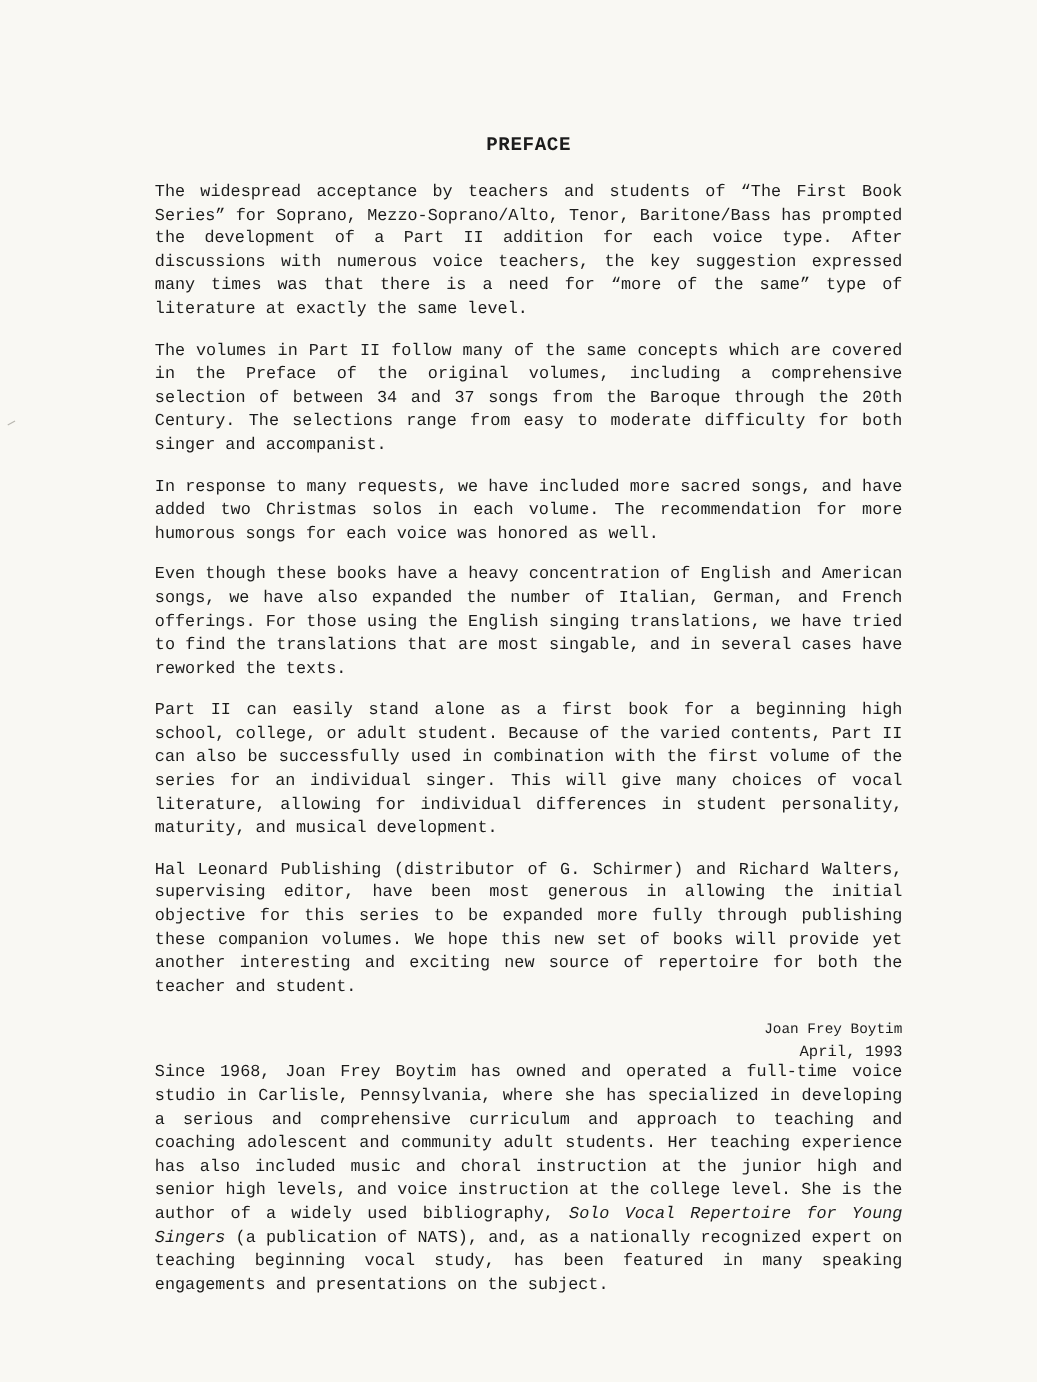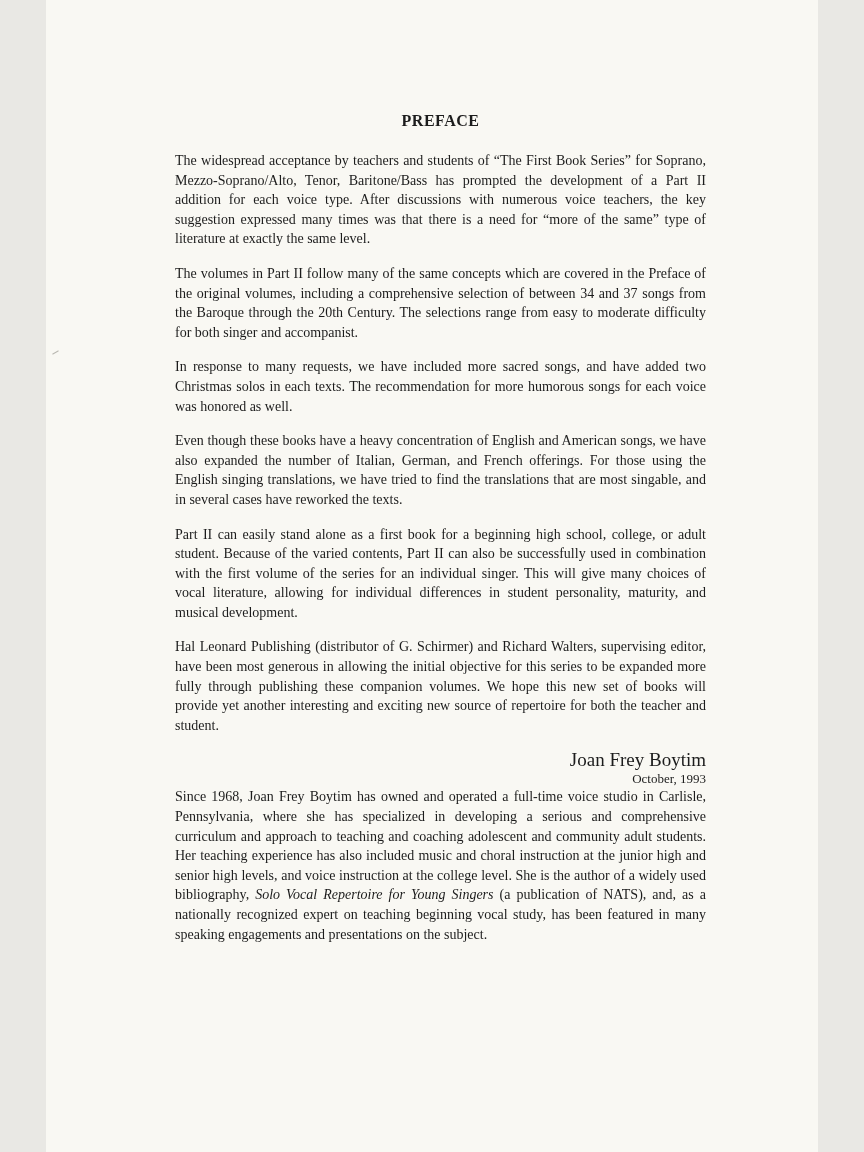--- a/index.html
+++ b/index.html
@@ -2,48 +2,48 @@
 <html><head>
 <meta charset="utf-8">
 <style>
   html, body {
     margin: 0;
     padding: 0;
     background: #e9e8e4;
   }
   .page {
     position: relative;
-    width: 772px;
+    width: 864px;
     height: 1152px;
     margin: 0 auto;
     background: #f9f8f3;
     box-sizing: border-box;
     padding: 112px 112px 0 129px;
-    font-family: Liberation Serif, serif;
+    font-family: Liberation Mono, monospace;
     color: #1c1c1c;
   }
   .title {
     font-size: 16px;
     font-weight: bold;
     text-align: center;
     letter-spacing: 0.5px;
     margin: 0 0 21px 0;
   }
   .para {
     font-size: 14px;
     line-height: 19.6px;
     text-align: justify;
     margin: 0 0 15px 0;
   }
   .signature {
     text-align: right;
     margin-top: 14px;
   }
   .signature-name {
-    font-size: 19px;
+    font-size: 12px;
     line-height: 20px;
   }
   .signature-date {
     font-size: 13px;
     line-height: 17px;
   }
   .section-title {
     font-size: 15.5px;
     font-weight: bold;
     text-align: center;
@@ -63,25 +63,25 @@
 </head>
 <body>
 
 <div class="page">
   <div class="scan-mark"></div>
 
   <h1 class="title">PREFACE</h1>
 
   <p class="para">The widespread acceptance by teachers and students of “The First Book Series” for Soprano, Mezzo-Soprano/Alto, Tenor, Baritone/Bass has prompted the development of a Part II addition for each voice type.  After discussions with numerous voice teachers, the key suggestion expressed many times was that there is a need for “more of the same” type of literature at exactly the same level.</p>
   <p class="para">The volumes in Part II follow many of the same concepts which are covered in the Preface of the original volumes, including a comprehensive selection of between 34 and 37 songs from the Baroque through the 20th Century.  The selections range from easy to moderate difficulty for both singer and accompanist.</p>
-  <p class="para">In response to many requests, we have included more sacred songs, and have added two Christmas solos in each texts.  The recommendation for more humorous songs for each voice was honored as well.</p>
+  <p class="para">In response to many requests, we have included more sacred songs, and have added two Christmas solos in each volume.  The recommendation for more humorous songs for each voice was honored as well.</p>
   <p class="para">Even though these books have a heavy concentration of English and American songs, we have also expanded the number of Italian, German, and French offerings.  For those using the English singing translations, we have tried to find the translations that are most singable, and in several cases have reworked the texts.</p>
   <p class="para">Part II can easily stand alone as a first book for a beginning high school, college, or adult student. Because of the varied contents, Part II can also be successfully used in combination with the first volume of the series for an individual singer.  This will give many choices of vocal literature, allowing for individual differences in student personality, maturity, and musical development.</p>
   <p class="para">Hal Leonard Publishing (distributor of G. Schirmer) and Richard Walters, supervising editor, have been most generous in allowing the initial objective for this series to be expanded more fully through publishing these companion volumes.  We hope this new set of books will provide yet another interesting and exciting new source of repertoire for both the teacher and student.</p>
 
   <div class="signature">
     <div class="signature-name">Joan Frey Boytim</div>
-    <div class="signature-date">October, 1993</div>
+    <div class="signature-date">April, 1993</div>
   </div>
 
 
   <p class="para"><span>Since 1968, Joan Frey Boytim has owned and operated a full-time voice studio in Carlisle, Pennsylvania, where she has specialized in developing a serious and comprehensive curriculum and approach to teaching and coaching adolescent and community adult students.  Her teaching experience has also included music and choral instruction at the junior high and senior high levels, and voice instruction at the college level.  She is the author of a widely used bibliography, </span><span class="italic">Solo Vocal Repertoire for Young Singers</span><span> (a publication of NATS), and, as a nationally recognized expert on teaching beginning vocal study, has been featured in many speaking engagements and presentations on the subject.</span></p>
 </div>
 
 </body></html>

